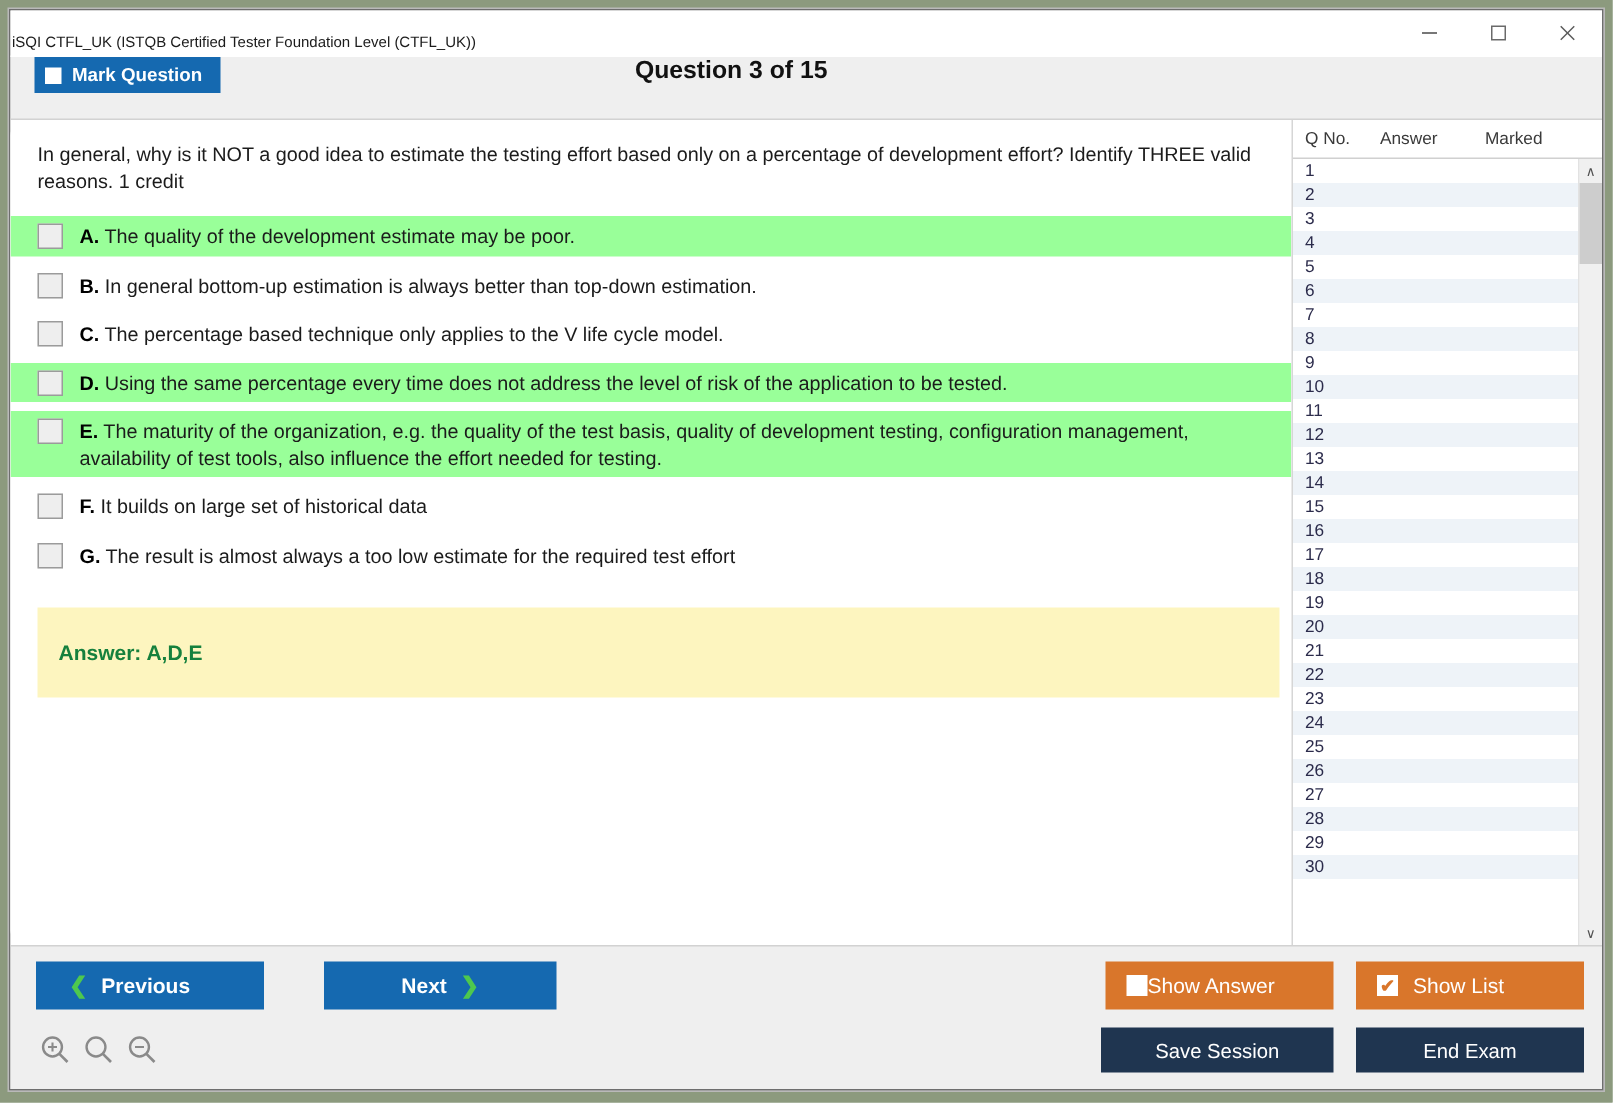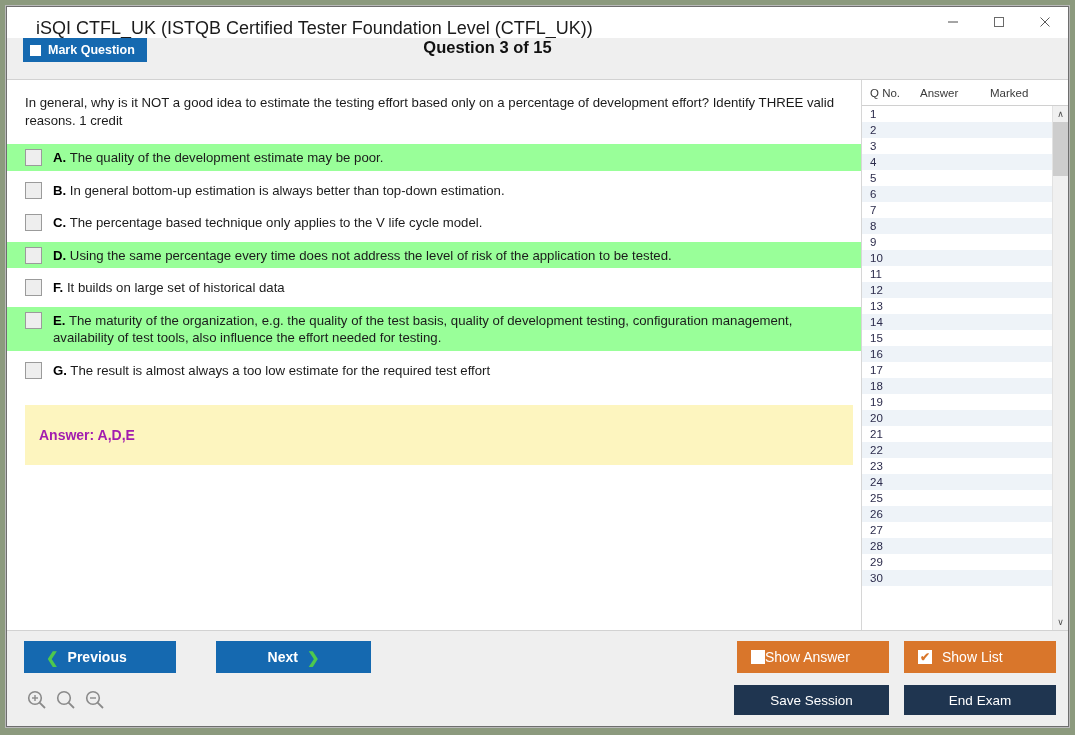--- a/index.html
+++ b/index.html
@@ -21,22 +21,22 @@
   }
   
   #titlebar {
     height: 31px;
     background: #ffffff;
     display: flex; align-items: center;
     flex: 0 0 auto;
     border-bottom: 1px solid #ffffff;
   }
   #title-text {
-    padding-left: 29px;
-    font-size: 18px;
+    padding-left: 1px;
+    font-size: 10px;
     color: #1b1b1b;
     white-space: nowrap;
     margin-top: 12px;
   }
   #window-controls { margin-left: auto; display: flex; height: 31px; }
   .wbtn {
     width: 46px; height: 31px;
     display: flex; align-items: center; justify-content: center;
     color: #4a4a4a;
     background: transparent;
@@ -137,21 +137,21 @@
     width: 828px;
     height: 60px;
     background: #fdf5bf;
     display: flex;
     align-items: center;
     padding-left: 14px;
   }
   #answer-text {
     font-size: 14px;
     font-weight: bold;
-    color: #a21caf;
+    color: #15803d;
   }
   
   #list-panel {
     flex: 1 1 auto;
     background: #ffffff;
     border-left: 1px solid #d6d6d6;
     display: flex; flex-direction: column;
     min-width: 0;
     position: relative;
   }
@@ -351,27 +351,27 @@
             <div class="opt-text"><b>B.</b> <span>In general bottom-up estimation is always better than top-down estimation.</span></div>
           </div>
           <div class="option-row">
             <div class="opt-checkbox"></div>
             <div class="opt-text"><b>C.</b> <span>The percentage based technique only applies to the V life cycle model.</span></div>
           </div>
           <div class="option-row correct">
             <div class="opt-checkbox"></div>
             <div class="opt-text"><b>D.</b> <span>Using the same percentage every time does not address the level of risk of the application to be tested.</span></div>
           </div>
+          <div class="option-row correct">
+            <div class="opt-checkbox"></div>
+            <div class="opt-text"><b>E.</b> <span>The maturity of the organization, e.g. the quality of the test basis, quality of development testing, configuration management, availability of test tools, also influence the effort needed for testing.</span></div>
+          </div>
           <div class="option-row">
             <div class="opt-checkbox"></div>
             <div class="opt-text"><b>F.</b> <span>It builds on large set of historical data</span></div>
-          </div>
-          <div class="option-row correct">
-            <div class="opt-checkbox"></div>
-            <div class="opt-text"><b>E.</b> <span>The maturity of the organization, e.g. the quality of the test basis, quality of development testing, configuration management, availability of test tools, also influence the effort needed for testing.</span></div>
           </div>
           <div class="option-row">
             <div class="opt-checkbox"></div>
             <div class="opt-text"><b>G.</b> <span>The result is almost always a too low estimate for the required test effort</span></div>
           </div>
         </div>
       <div id="answer-box">
         <span id="answer-text">Answer: A,D,E</span>
       </div>
     </div>

